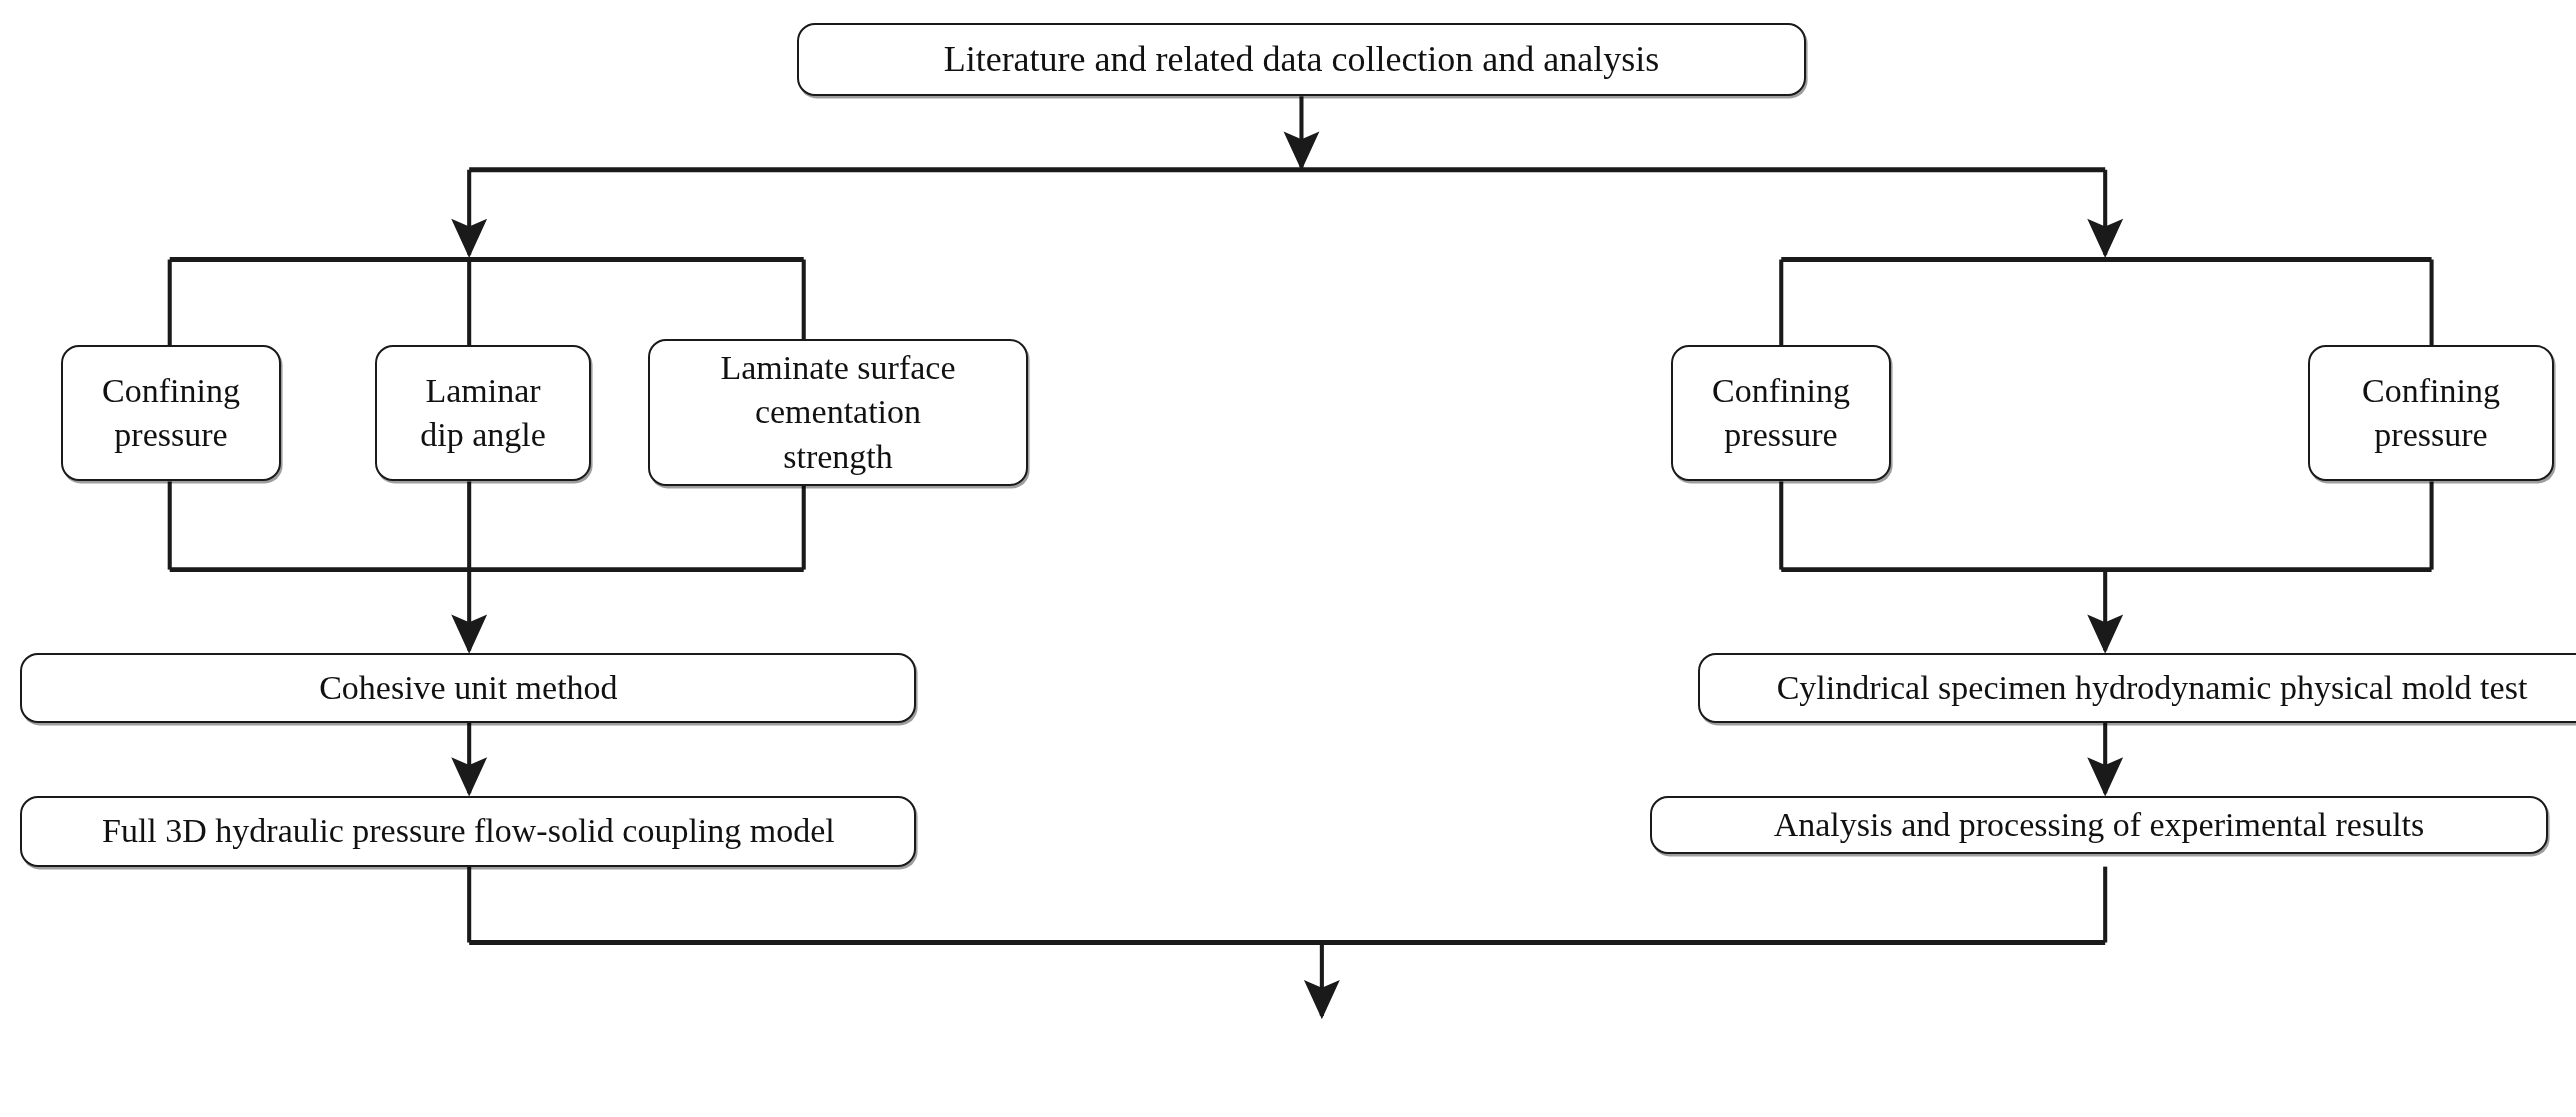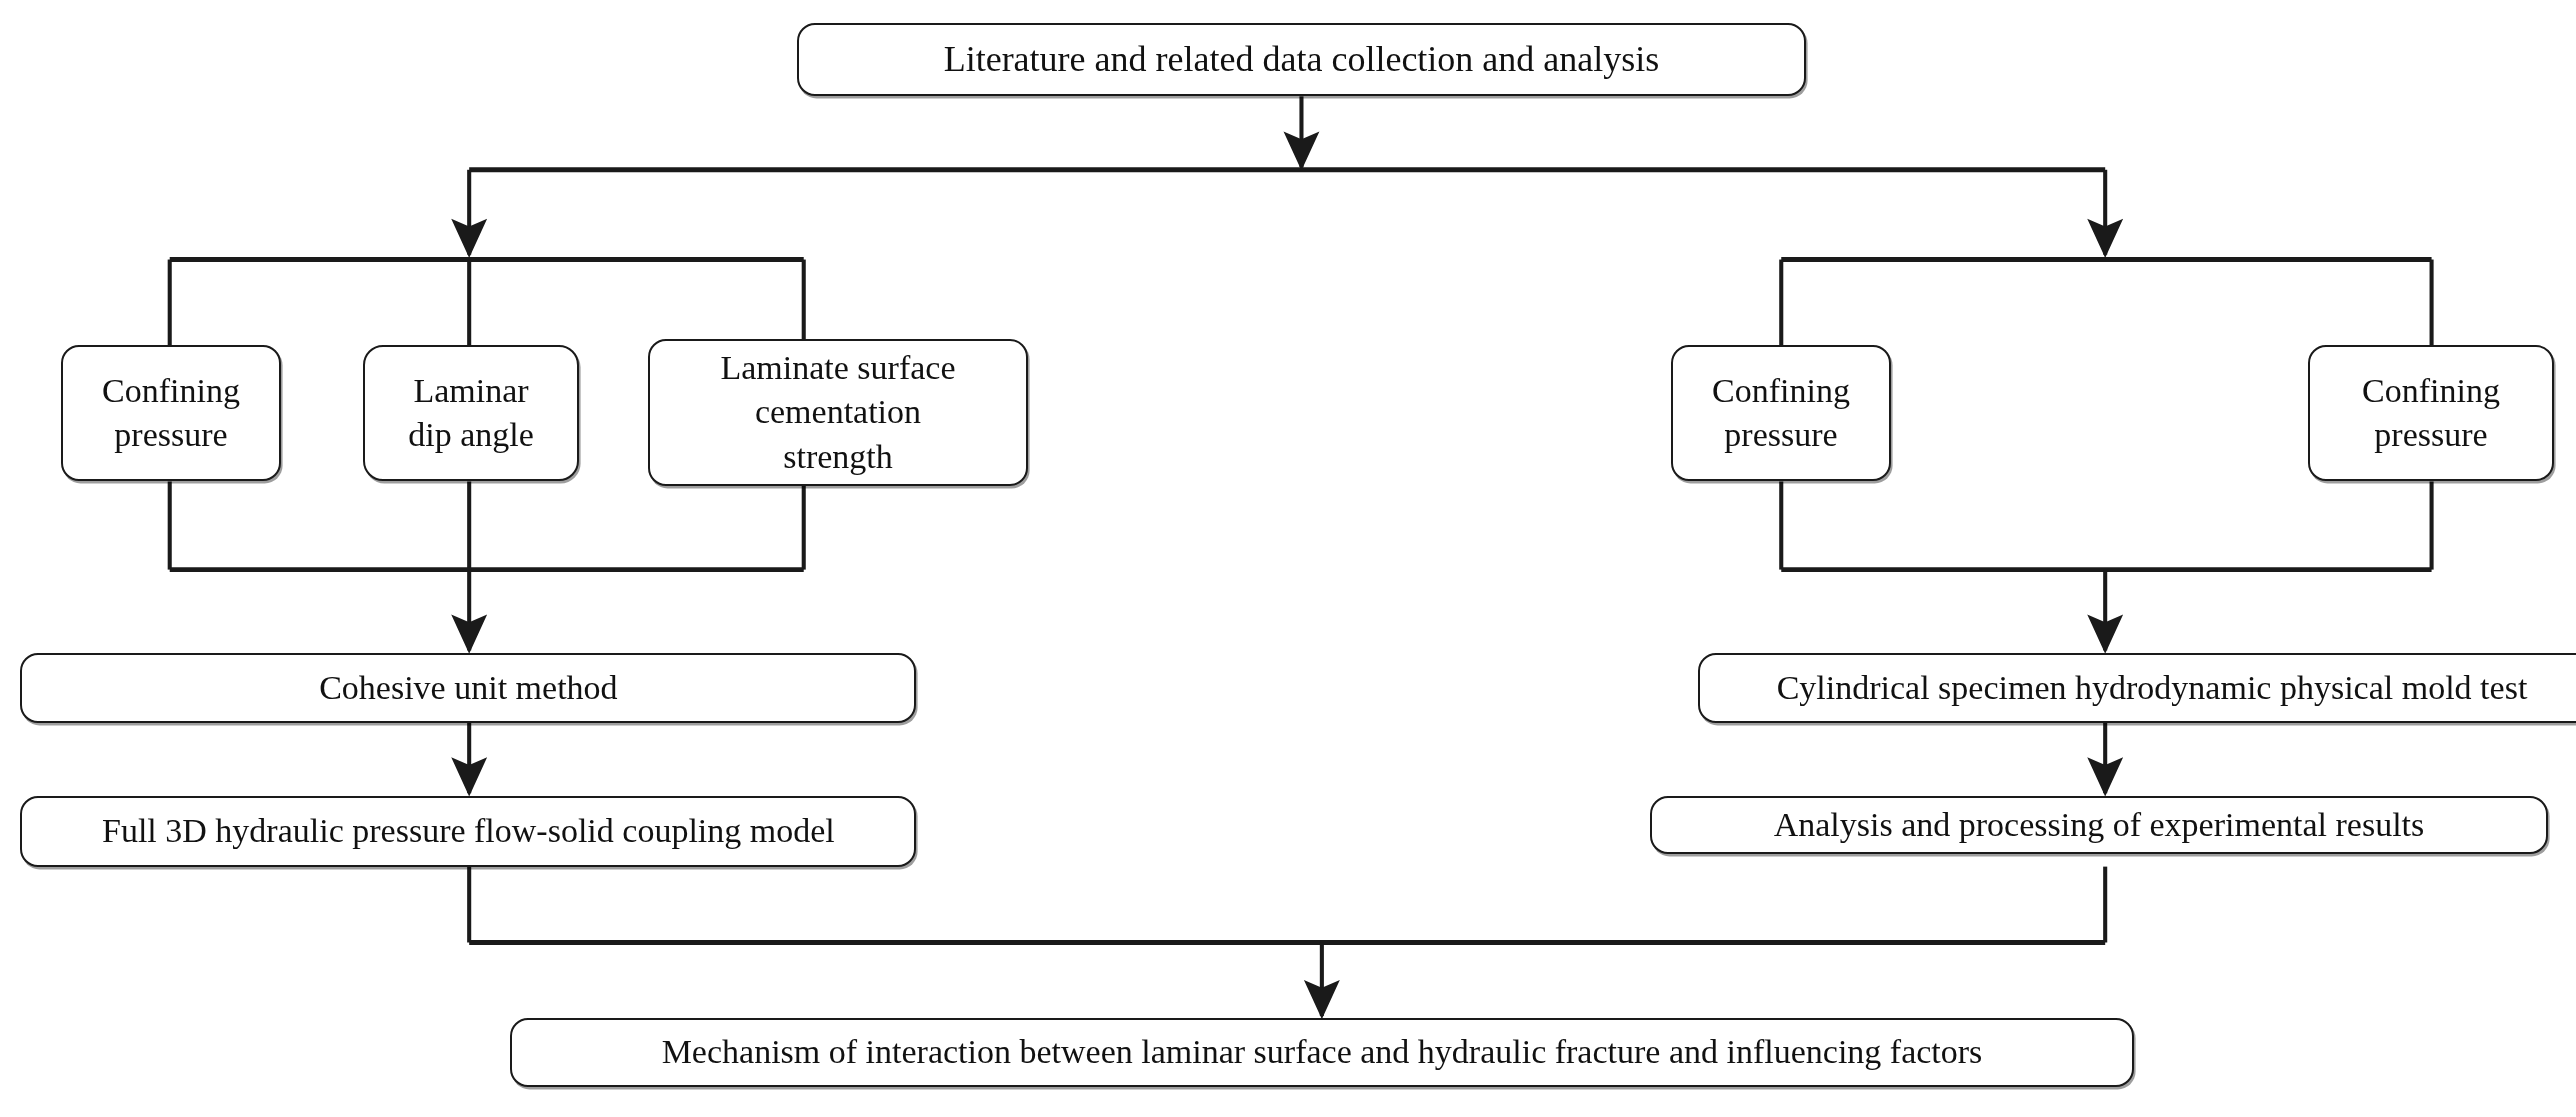--- a/index.html
+++ b/index.html
@@ -99,21 +99,21 @@
 
   <div class="node t-lg" style="left:797px; top:23px; width:1009px; height:73px;">
     <span class="node-text">Literature and related data collection and analysis</span>
   </div>
 
   <div class="node t-md" style="left:61px; top:345px; width:220px; height:136px;">
     <span class="node-text">Confining
 pressure</span>
   </div>
 
-  <div class="node t-md" style="left:363px; top:345px; width:216px; height:136px;border-radius:20px;">
+  <div class="node t-md" style="left:375px; top:345px; width:216px; height:136px;">
     <span class="node-text">Laminar
 dip angle</span>
   </div>
 
   <div class="node t-md" style="left:608px; top:339px; width:380px; height:147px;margin-left:40px;">
     <span class="node-text">Laminate surface
 cementation
 strength</span>
   </div>
 
@@ -136,18 +136,15 @@
   </div>
 
   <div class="node t-md" style="left:1698px; top:653px; width:908px; height:70px;">
     <span class="node-text">Cylindrical specimen hydrodynamic physical mold test</span>
   </div>
 
   <div class="node t-md" style="left:1650px; top:796px; width:898px; height:58px;">
     <span class="node-text">Analysis and processing of experimental results</span>
   </div>
 
-  <div class="node t-md" style="left:510px; top:1018px; width:1624px; height:69px;">
-    <span class="node-text">Mechanism of interaction between laminar surface and hydraulic fracture and influencing factors</span>
-  </div>
 
 </div>
 
 
 </body></html>

